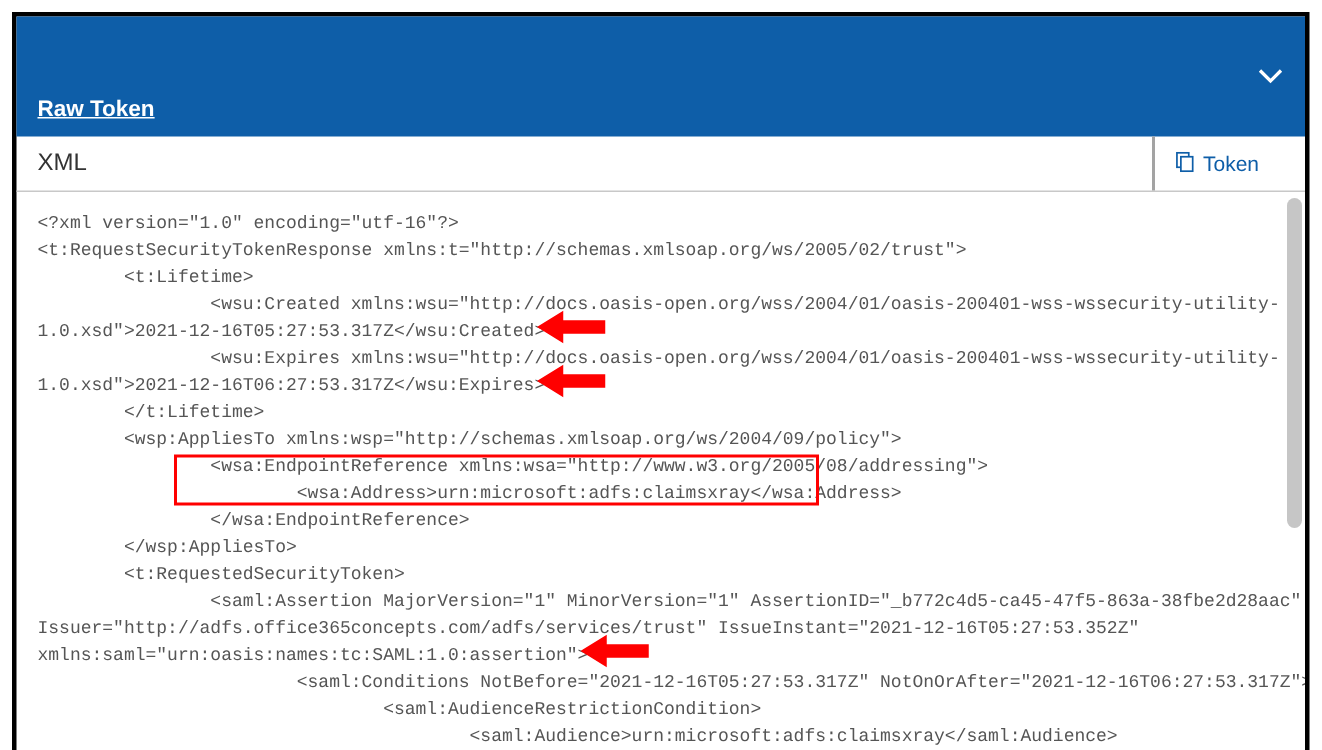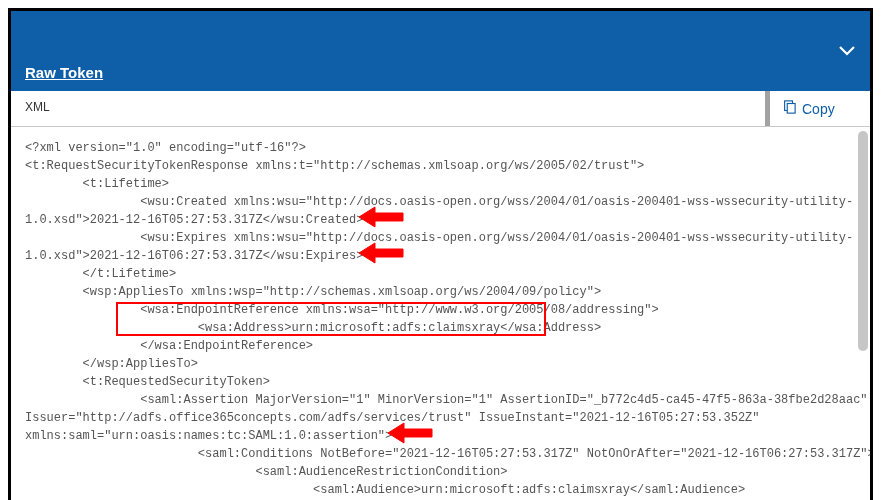--- a/index.html
+++ b/index.html
@@ -32,23 +32,23 @@
     font-size: 18px;
     line-height: 1;
   }
   .toolbar {
     display: flex;
     border-bottom: 1px solid #c8c8c8;
   }
   .tab {
     flex: 1;
     padding: 9px 14px;
-    font-size: 12px;
+    font-size: 16px;
     color: #333;
-    border-right: 5px solid #a3a3a3;
+    border-right: 2px solid #a3a3a3;
   }
   .copy {
     width: 100px;
     padding: 9px 12px;
     font-size: 14px;
     color: #0e5ea8;
     display: flex;
     align-items: center;
     gap: 6px;
     cursor: pointer;
@@ -112,21 +112,21 @@
 
   <div class="toolbar">
     <div class="tab">XML</div>
     <div class="copy">
       <span>
         <svg viewBox="0 0 16 16">
             <rect x="3" y="1" width="9" height="11" fill="none" stroke="#0e5ea8" stroke-width="1.3"></rect>
             <rect x="6" y="4" width="9" height="11" fill="#fff" stroke="#0e5ea8" stroke-width="1.3"></rect>
           </svg>
       </span>
-      <span>Copy</span>
+      <span>Token</span>
     </div>
   </div>
 
   <div class="content-wrap">
     <pre class="code"><span>&lt;?xml version="1.0" encoding="utf-16"?&gt;</span>
 <span>&lt;t:RequestSecurityTokenResponse xmlns:t="http://schemas.xmlsoap.org/ws/2005/02/trust"&gt;</span>
 <span>        &lt;t:Lifetime&gt;</span>
 <span>                &lt;wsu:Created xmlns:wsu="http://docs.oasis-open.org/wss/2004/01/oasis-200401-wss-wssecurity-utility-</span>
 <span>1.0.xsd"&gt;2021-12-16T05:27:53.317Z&lt;/wsu:Created&gt;</span>
 <span>                &lt;wsu:Expires xmlns:wsu="http://docs.oasis-open.org/wss/2004/01/oasis-200401-wss-wssecurity-utility-</span>

